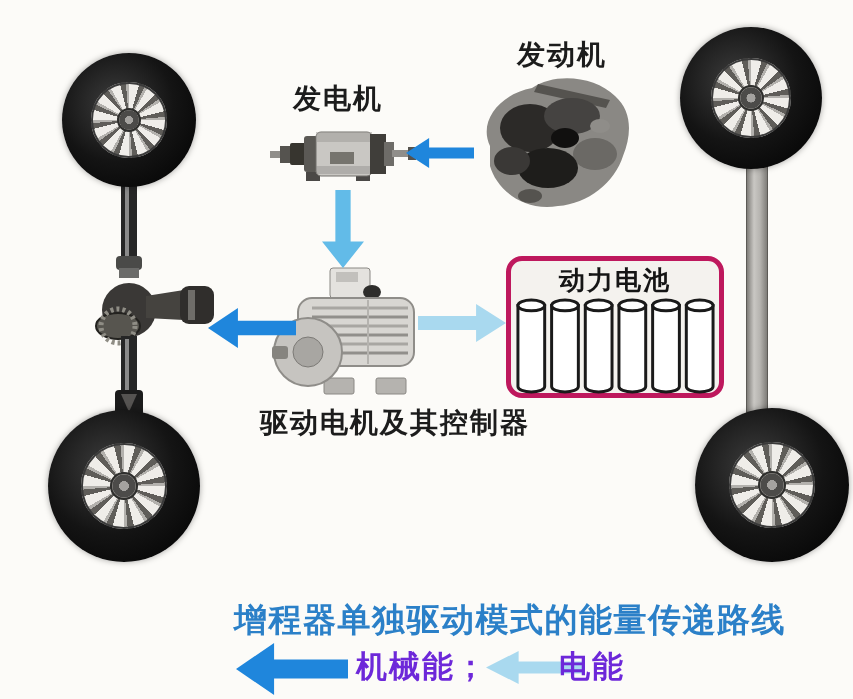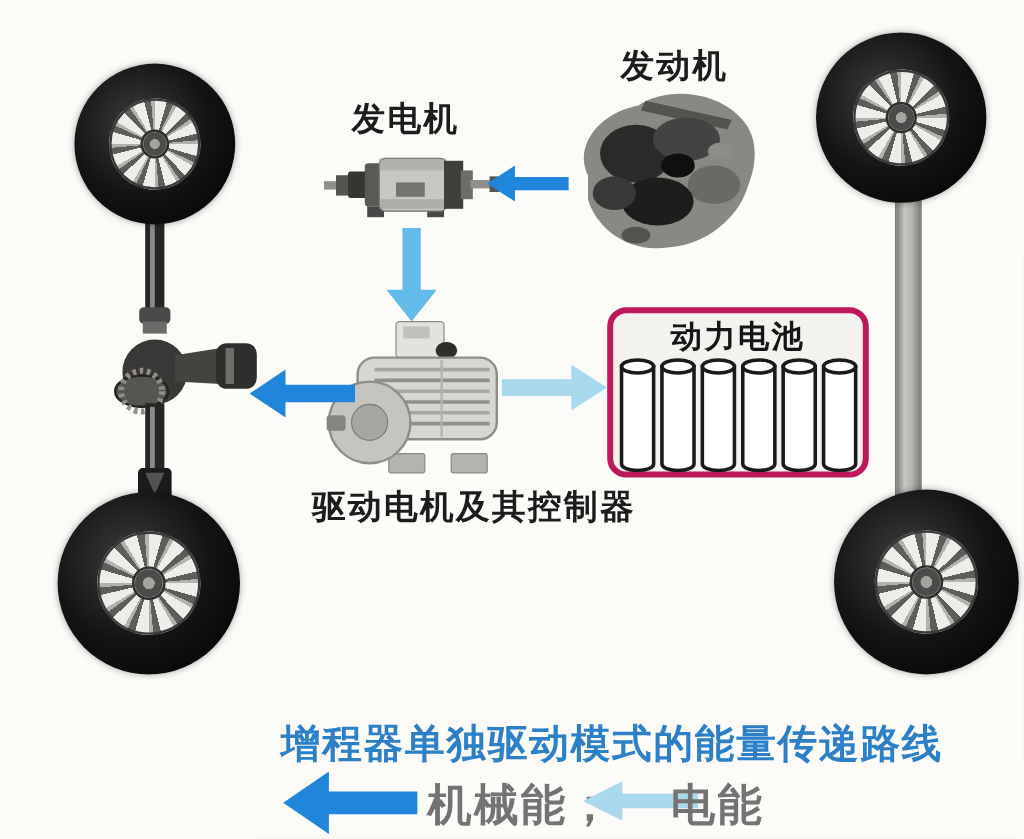--- a/index.html
+++ b/index.html
@@ -55,21 +55,21 @@
     position:absolute;color:#1c1c1c;font-size:28px;font-weight:600;
     letter-spacing:2px;white-space:nowrap;
   }
   .title{
     left:185px;top:574px;width:650px;text-align:center;
     font-size:33px;font-weight:bold;color:#2b80c8;letter-spacing:1.5px;
     white-space:nowrap;
     margin-top:24px;
   }
   .legend-label{
-    position:absolute;font-size:37px;font-weight:600;color:#737373;
+    position:absolute;font-size:31px;font-weight:600;color:#6d28d9;
     letter-spacing:2px;white-space:nowrap;
   }
 </style>
 </head>
 <body>
 
 <div class="canvas">
 
   <div class="abs right-axle"></div>
 

